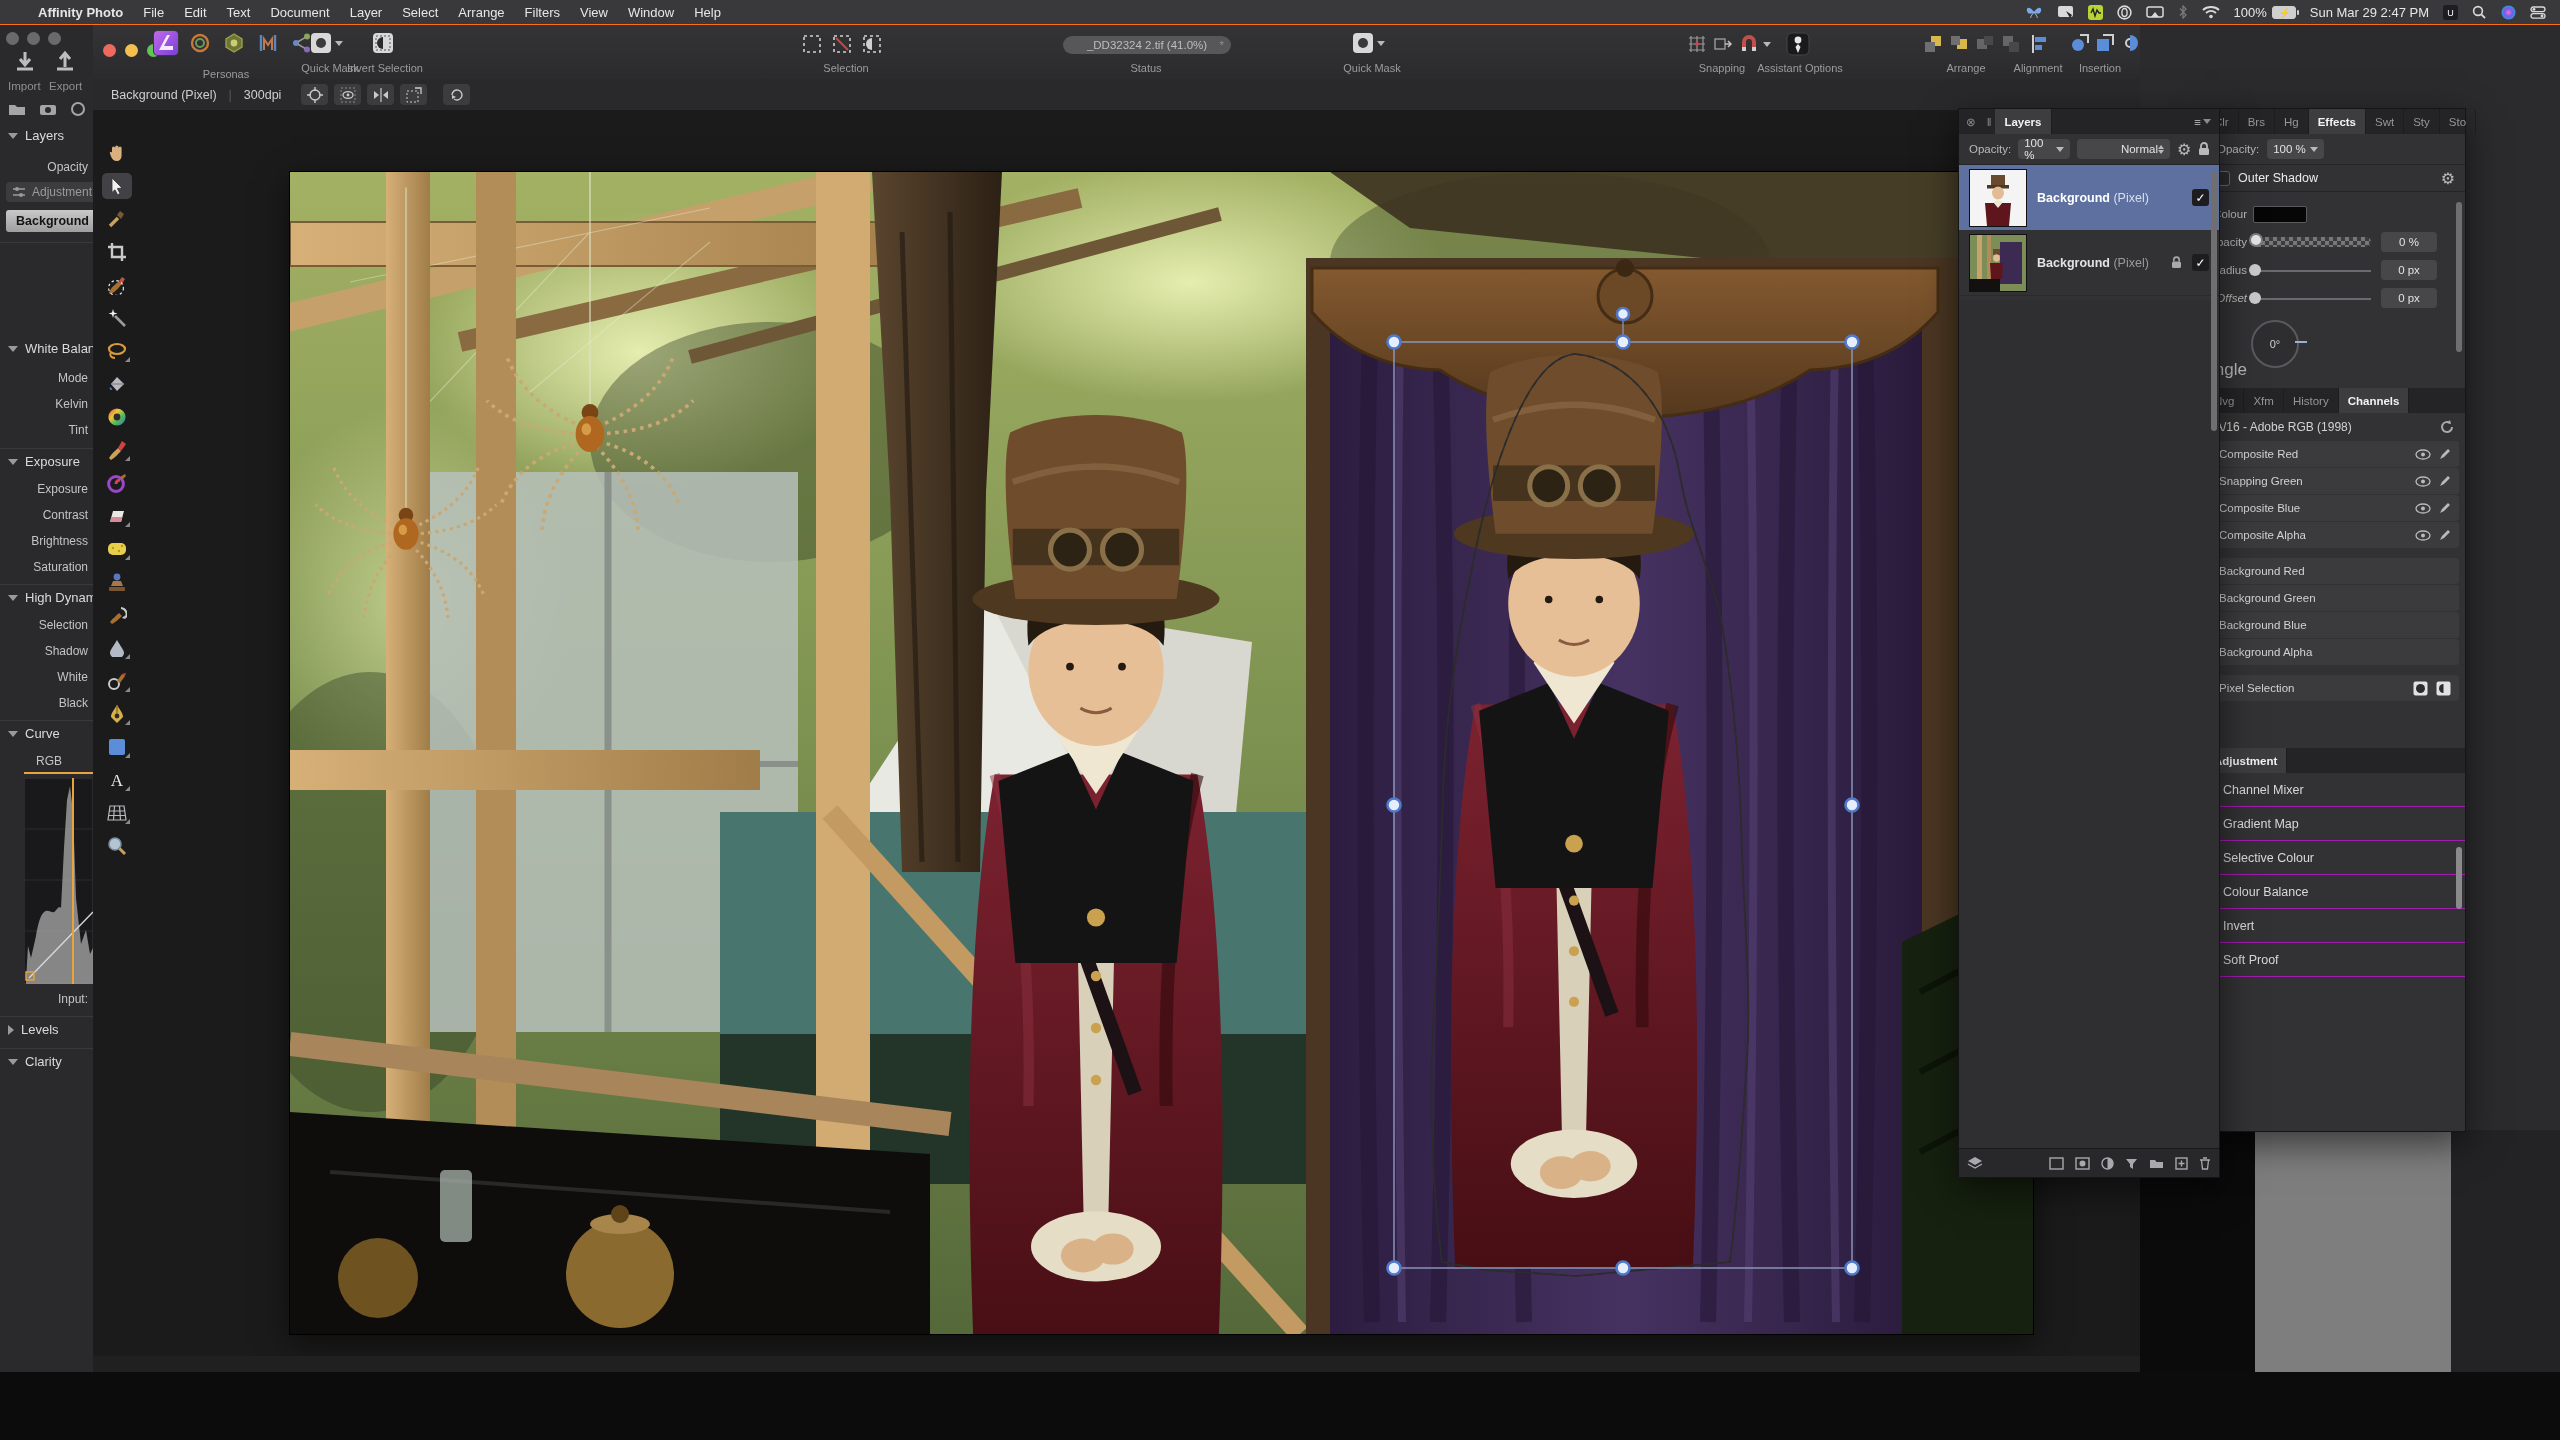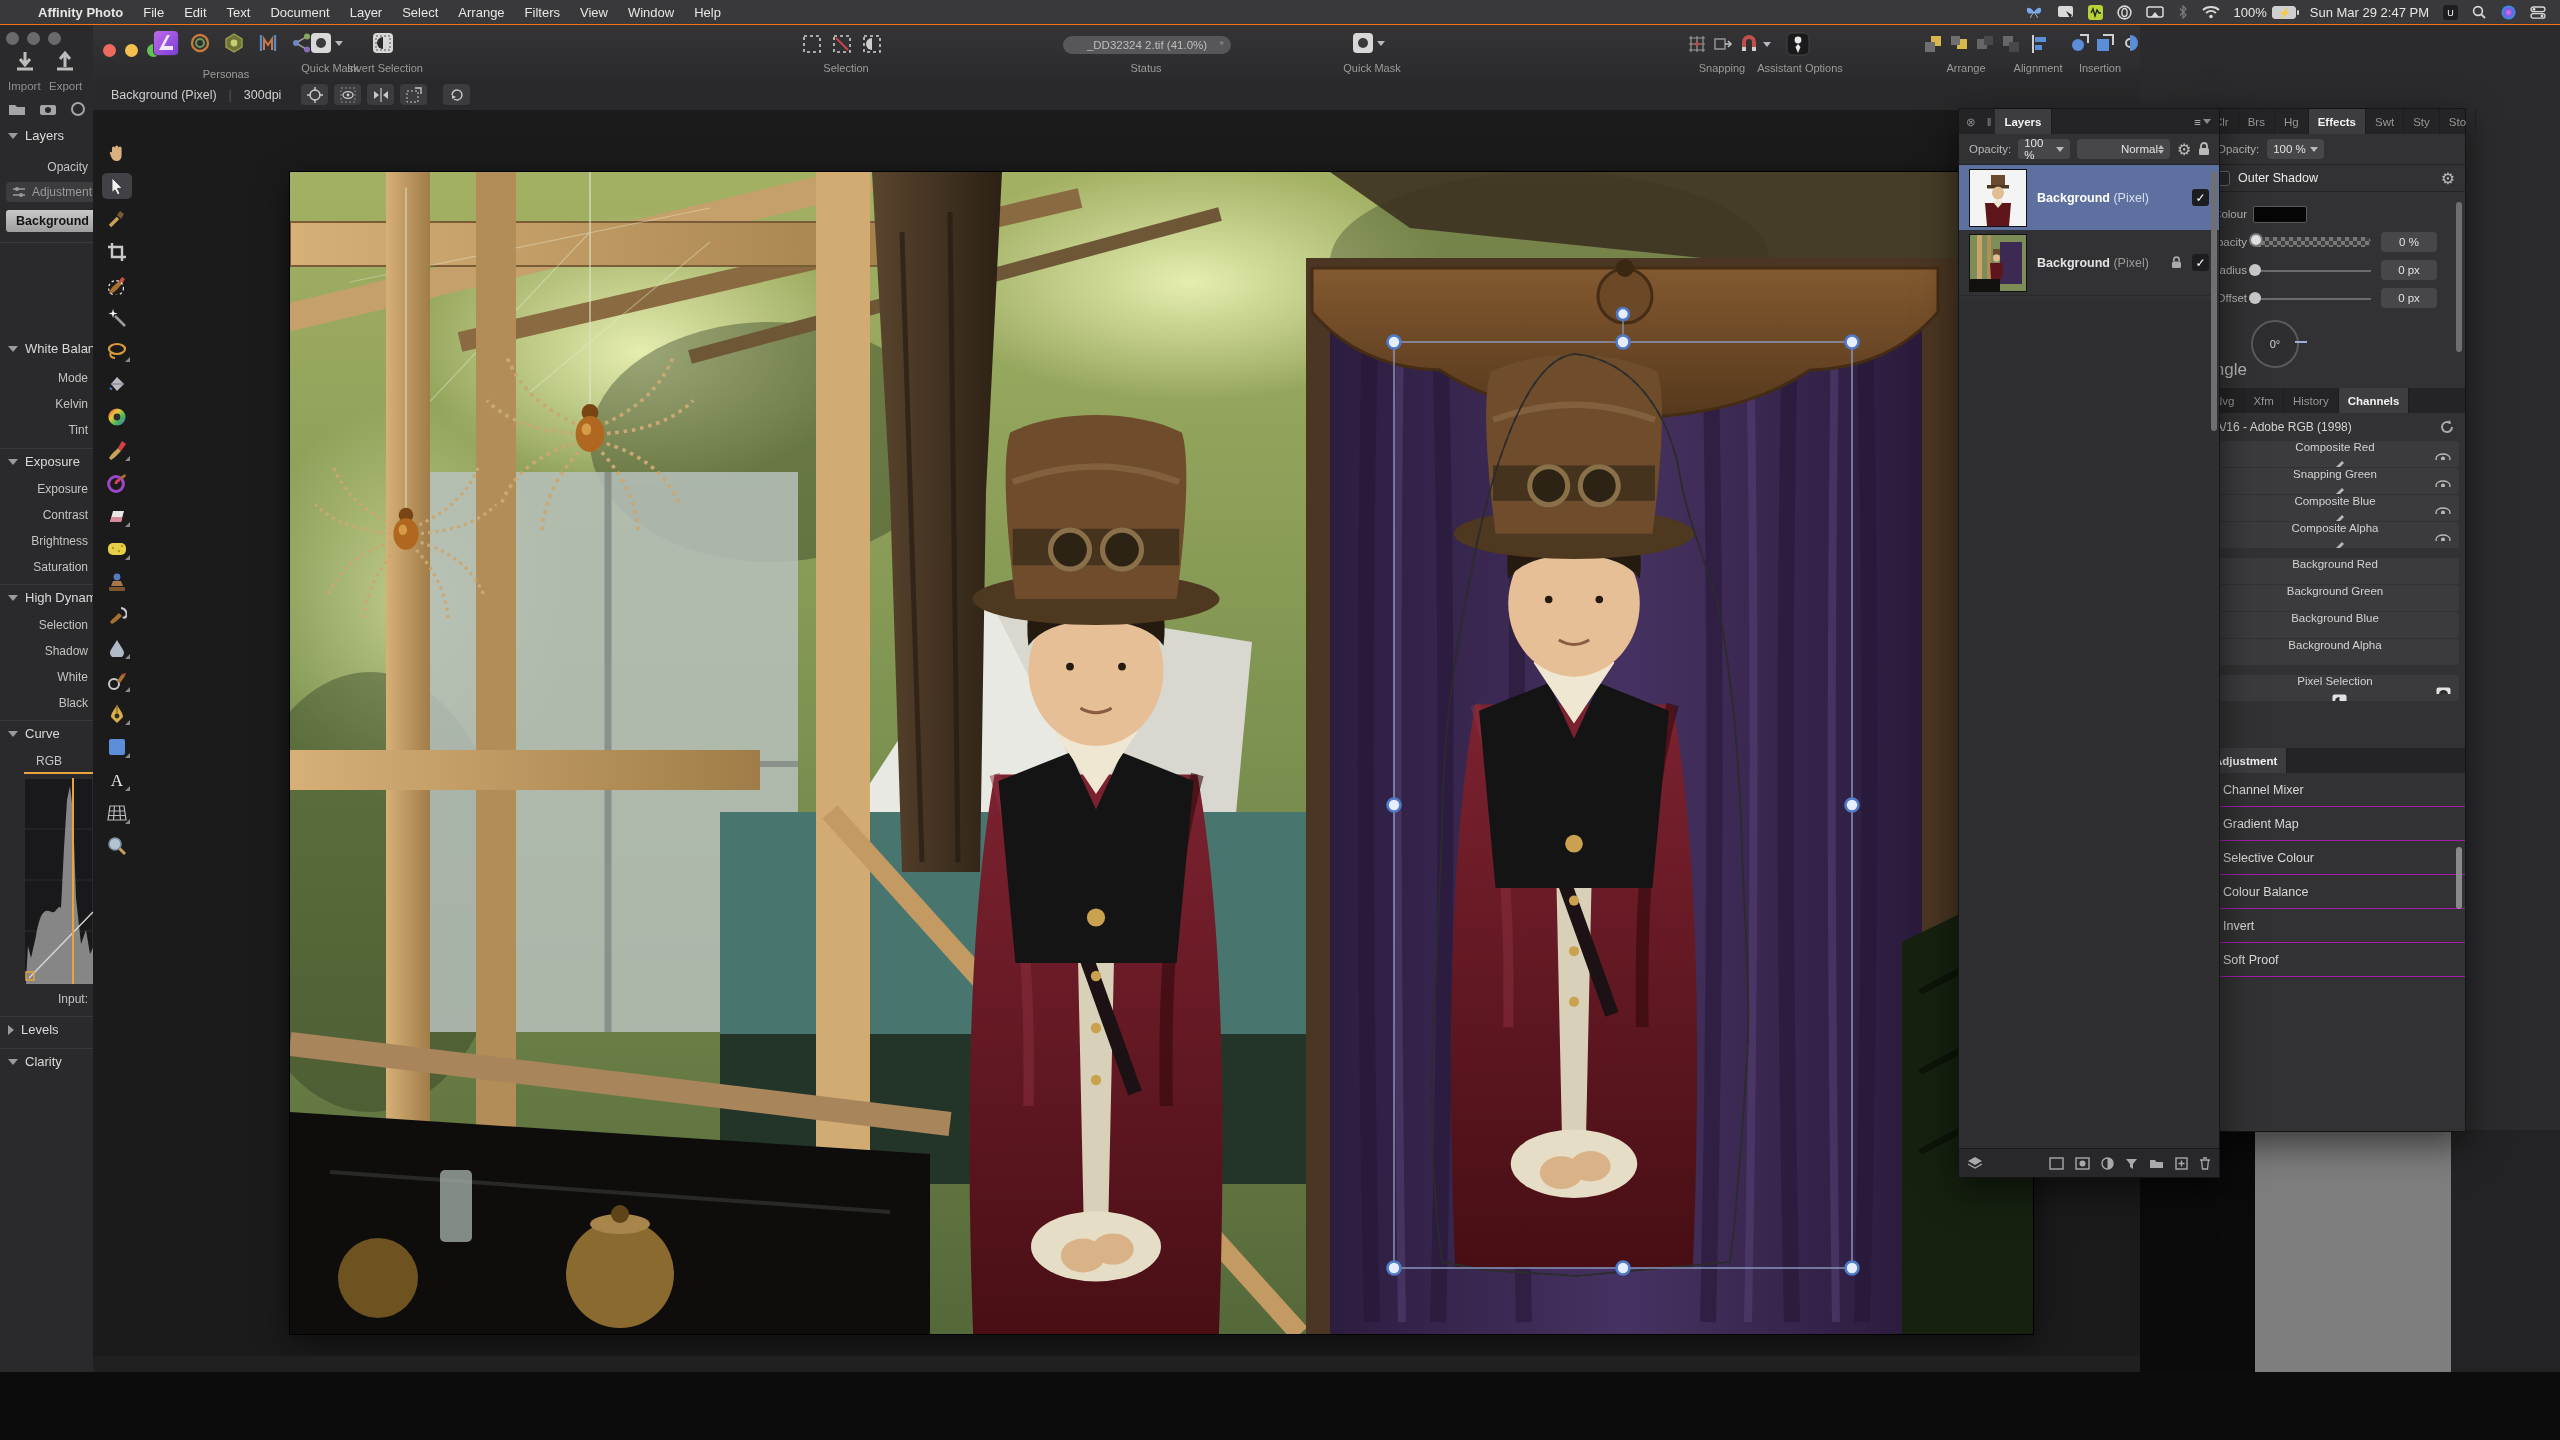--- a/index.html
+++ b/index.html
@@ -43,21 +43,21 @@
   .tool.sel{background:#424246;}
   .fly{position:absolute;right:2px;bottom:2px;width:0;height:0;border-left:5px solid transparent;border-bottom:5px solid #8a8a8e;}
   .photo{left:197px;top:62px;width:1743px;height:1162px;box-shadow:0 0 0 1px #000,0 8px 30px rgba(0,0,0,.55);}
   
   .panel{background:#323234;border:1px solid #151515;box-shadow:0 12px 34px rgba(0,0,0,.55);color:#cfcfcf;}
   .ptabs{height:25px;background:#242426;display:flex;align-items:stretch;font-size:11.5px;color:#969696;}
   .ptab{display:flex;align-items:center;padding:0 9px;border-right:1px solid #1d1d1f;}
   .ptab.on{background:#3d3d40;color:#f2f2f2;font-weight:bold;}
   .row{display:flex;align-items:center;}
   .dd{background:#47474a;border-radius:4px;height:20px;display:flex;align-items:center;font-size:11.5px;color:#e2e2e2;padding:0 6px;}
-  .chanrow{height:26px;margin:1px 6px;background:#3b3b3e;border-radius:3px;display:flex;align-items:center;font-size:11.5px;color:#d2d2d2;padding:0 8px;flex-direction:column;}
+  .chanrow{height:26px;margin:1px 6px;background:#3b3b3e;border-radius:3px;display:flex;align-items:center;font-size:11.5px;color:#d2d2d2;padding:0 8px;}
   .adjrow{height:33px;border-bottom:1px solid #a21caf;display:flex;align-items:center;font-size:12.5px;color:#d8d8d8;padding-left:18px;}
   .lwrowR{position:absolute;right:5px;font-size:12px;color:#c4c4c4;white-space:nowrap;}
   .lwhead{position:absolute;left:8px;font-size:13px;color:#dadada;white-space:nowrap;display:flex;align-items:center;gap:7px;}
   .chev{width:0;height:0;border-left:5px solid transparent;border-right:5px solid transparent;border-top:6px solid #9a9a9a;}
   .chevr{width:0;height:0;border-top:5px solid transparent;border-bottom:5px solid transparent;border-left:6px solid #9a9a9a;}
   .scrollthumb{position:absolute;width:6px;border-radius:3px;background:#6f6f72;}
   .checker{background-image:linear-gradient(45deg,#777 25%,transparent 25%,transparent 75%,#777 75%),linear-gradient(45deg,#777 25%,#3c3c3e 25%,#3c3c3e 75%,#777 75%);background-size:8px 8px;background-position:0 0,4px 4px;}
 </style>
 </head>
 <body>
@@ -829,21 +829,21 @@
       <span class="abs" style="right:218px;top:16px;font-size:11.5px;color:#b9b9b9;">Colour</span>
       <span class="abs" style="left:48px;top:14px;width:52px;height:15px;background:#060606;border:1px solid #5a5a5e;border-radius:2px;"></span>
       <span class="abs" style="right:218px;top:44px;font-size:11.5px;color:#b9b9b9;">Opacity</span>
       <span class="abs checker" style="left:48px;top:45px;width:118px;height:10px;border-radius:5px;"></span>
       <span class="abs" style="left:44px;top:41px;width:14px;height:14px;border-radius:50%;background:#e2e2e2;border:2px solid #7a7a7e;box-sizing:border-box;"></span>
       <span class="abs dd" style="left:176px;top:40px;width:44px;justify-content:center;">0 %</span>
       <span class="abs" style="right:218px;top:72px;font-size:11.5px;color:#b9b9b9;">Radius</span>
       <span class="abs" style="left:48px;top:78px;width:118px;height:2px;background:#6a6a6e;"></span>
       <span class="abs" style="left:44px;top:72px;width:12px;height:12px;border-radius:50%;background:#c9c9c9;"></span>
       <span class="abs dd" style="left:176px;top:68px;width:44px;justify-content:center;">0 px</span>
-      <span class="abs" style="right:218px;top:100px;font-size:11.5px;color:#b9b9b9;">Offset</span>
+      <span class="abs" style="right:218px;top:100px;font-size:11.5px;color:#b9b9b9;font-style:italic;">Offset</span>
       <span class="abs" style="left:48px;top:106px;width:118px;height:2px;background:#6a6a6e;"></span>
       <span class="abs" style="left:44px;top:100px;width:12px;height:12px;border-radius:50%;background:#c9c9c9;"></span>
       <span class="abs dd" style="left:176px;top:96px;width:44px;justify-content:center;">0 px</span>
       <span class="abs" style="right:218px;top:168px;font-size:17px;color:#b9b9b9;">Angle</span>
       <span class="abs" style="left:46px;top:128px;width:44px;height:44px;border-radius:50%;border:2px solid #5a5a5e;background:#2e2e30;display:flex;align-items:center;justify-content:center;font-size:11px;color:#d0d0d0;">
           <span>0°</span>
         </span>
       <span class="abs" style="left:90px;top:149px;width:12px;height:2px;background:#9ab0d8;"></span>
       <span class="scrollthumb" style="right:3px;top:10px;height:150px;"></span>
     </div>

